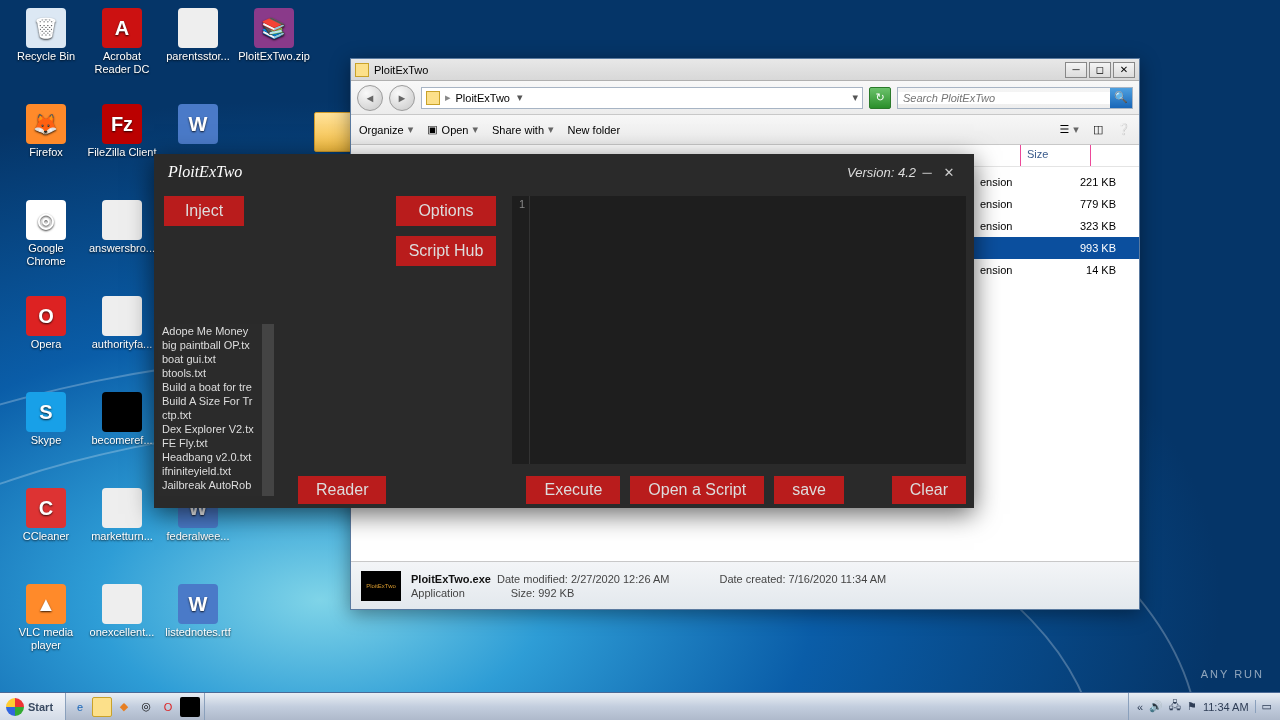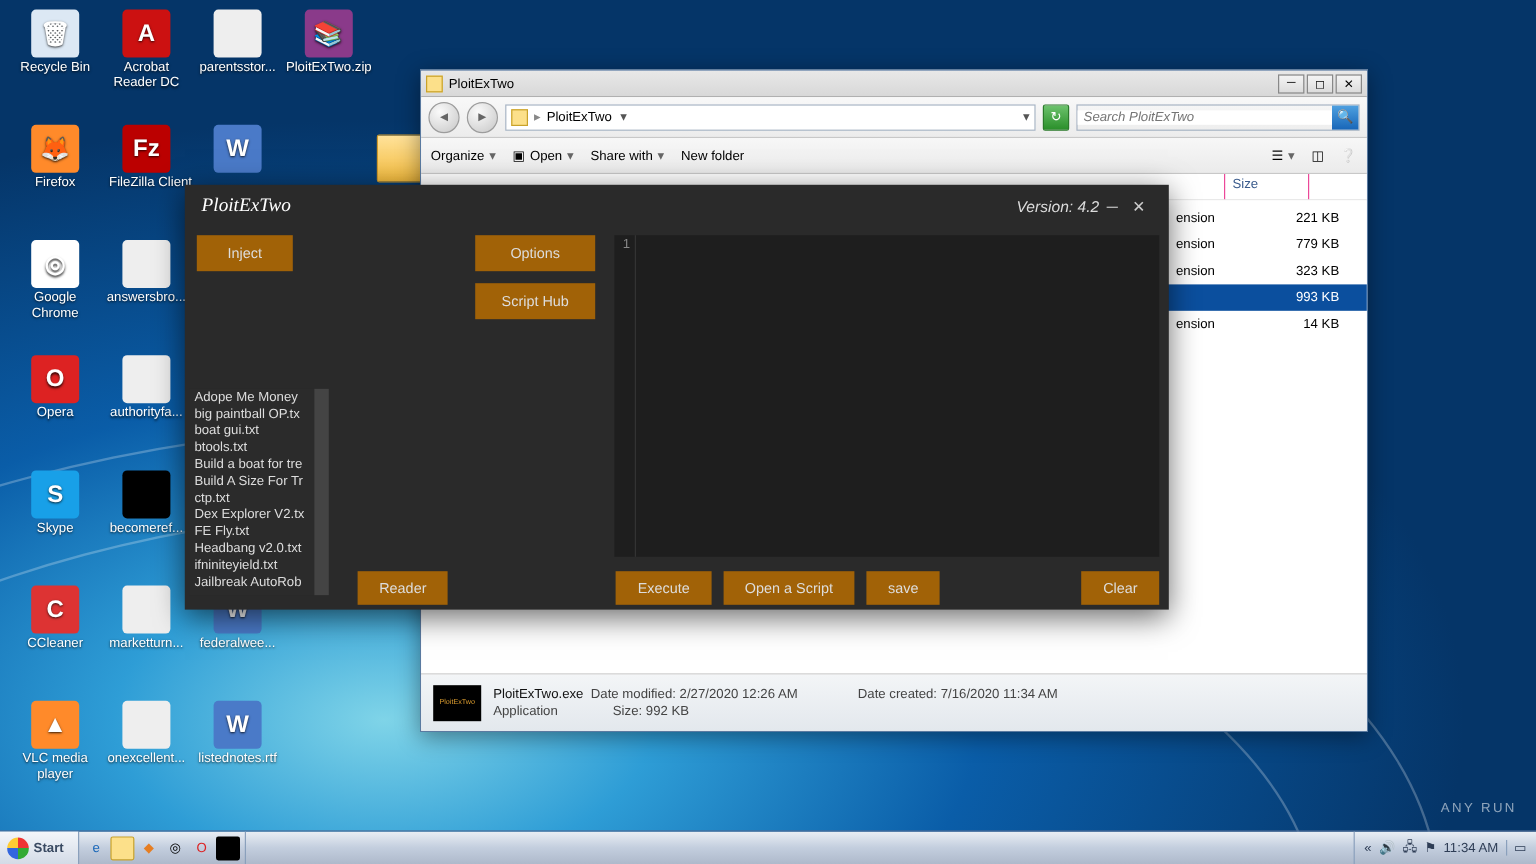--- a/index.html
+++ b/index.html
@@ -35,34 +35,34 @@
 .ex-hdr .col{border-right:1px solid #ec4899;padding:3px 6px;color:#3a5b8c}
 .ex-body{position:relative;height:394px;background:#fff}
 .ex-row{position:absolute;height:22px;display:flex;align-items:center;width:100%;padding-right:4px}
 .ex-row.sel{background:#0b4f9e;color:#fff}
 .ex-row .c1{width:625px}
 .ex-row .c2{width:90px;padding-left:4px}
 .ex-row .c3{width:60px;text-align:right;padding-right:10px}
 .ex-foot{height:48px;background:linear-gradient(#f3f5f7,#e3e8ed);border-top:1px solid #c8c8c8;display:flex;align-items:center;padding:6px 10px;gap:10px}
 .ex-foot .thumb{width:40px;height:30px;background:#000;display:flex;align-items:center;justify-content:center;color:#d89a2e;font-size:6px}
 .ex-foot .meta{display:grid;grid-template-columns:auto auto;column-gap:50px;row-gap:2px;font-size:11px;color:#444}
-.ex-foot .meta b{font-weight:normal;color:#111}
+.ex-foot .meta b{font-weight:bold;color:#111}
 .bigfold{position:absolute;left:314px;top:112px;width:44px;height:40px;background:linear-gradient(#ffe29a,#f4bc3e);border:1px solid #d09a2a;border-radius:2px}
 
 .ploit{position:absolute;left:154px;top:154px;width:820px;height:354px;background:#2a2a2a;color:#ddd;box-shadow:0 6px 24px rgba(0,0,0,.6)}
 .p-title{height:36px;display:flex;align-items:center;padding:0 14px}
 .p-title .nm{font-family:"Comic Sans MS",cursive;font-size:16px;font-style:italic;color:#fff}
 .p-title .sp{flex:1}
 .p-title .ver{font-style:italic;color:#dcdcdc;font-size:13px;}
 .p-title .wb{width:22px;height:20px;display:flex;align-items:center;justify-content:center;cursor:pointer;color:#ccc;font-size:13px}
 .p-body{display:flex;height:282px}
 .p-left{width:130px;padding:6px 10px}
 .p-mid{width:220px;padding:6px 8px;position:relative}
 .p-right{flex:1;padding:6px 8px}
-.pbtn{height:30px;background:#a16207;display:flex;align-items:center;justify-content:center;cursor:pointer;color:#ddd;font-size:12px}
+.pbtn{height:30px;background:#b91c1c;display:flex;align-items:center;justify-content:center;cursor:pointer;color:#ddd;font-size:16px}
 .p-left .pbtn{width:80px;margin-bottom:8px}
 .p-mid .pbtn{width:100px;margin-left:auto;margin-bottom:10px}
 .scriptlist{position:absolute;bottom:0;left:4px;width:116px;height:172px;background:#2b2b2b;border-right:12px solid #444;overflow:hidden}
 .scriptlist .sup{position:absolute;right:-12px;top:0;width:12px;height:12px;background:#888;display:flex;align-items:center;justify-content:center;font-size:8px;cursor:pointer}
 .scriptlist .sdn{position:absolute;right:-12px;bottom:0;width:12px;height:12px;background:#888;display:flex;align-items:center;justify-content:center;font-size:8px;cursor:pointer}
 .scriptlist .sthumb{position:absolute;right:-12px;top:76px;width:12px;height:40px;background:#9ecff0;cursor:pointer}
 .scriptlist .it{padding:1px 4px;font-size:11px;color:#ddd;white-space:nowrap;overflow:hidden;cursor:pointer}
 .editor{width:100%;height:268px;background:#1e1e1e;position:relative}
 .editor .gut{position:absolute;left:0;top:0;width:18px;height:100%;color:#888;padding:2px 4px;font-size:11px;text-align:right;border-right:1px solid #333}
 .p-foot{height:36px;display:flex;align-items:center;padding:0 8px;gap:10px}
@@ -100,21 +100,21 @@
       <div class="lbl">parentsstor...</div>
     </div>
     <div class="di" style="left: 236px; top: 8px;">
       <div class="ico" style="background:#8a3a8a;color:#fff">📚</div>
       <div class="lbl">PloitExTwo.zip</div>
     </div>
     <div class="di" style="left: 8px; top: 104px;">
       <div class="ico" style="background:#ff8a2a;color:#fff">🦊</div>
       <div class="lbl">Firefox</div>
     </div>
-    <div class="di" style="left: 84px; top: 104px; text-align: right;">
+    <div class="di" style="left: 84px; top: 104px;">
       <div class="ico" style="background:#b00;color:#fff">Fz</div>
       <div class="lbl">FileZilla Client</div>
     </div>
     <div class="di" style="left: 160px; top: 104px;">
       <div class="ico" style="background:#4a7ac8;color:#fff">W</div>
       <div class="lbl"></div>
     </div>
     <div class="di" style="left: 8px; top: 200px;">
       <div class="ico" style="background:#fff;color:#fff">◎</div>
       <div class="lbl">Google Chrome</div>

